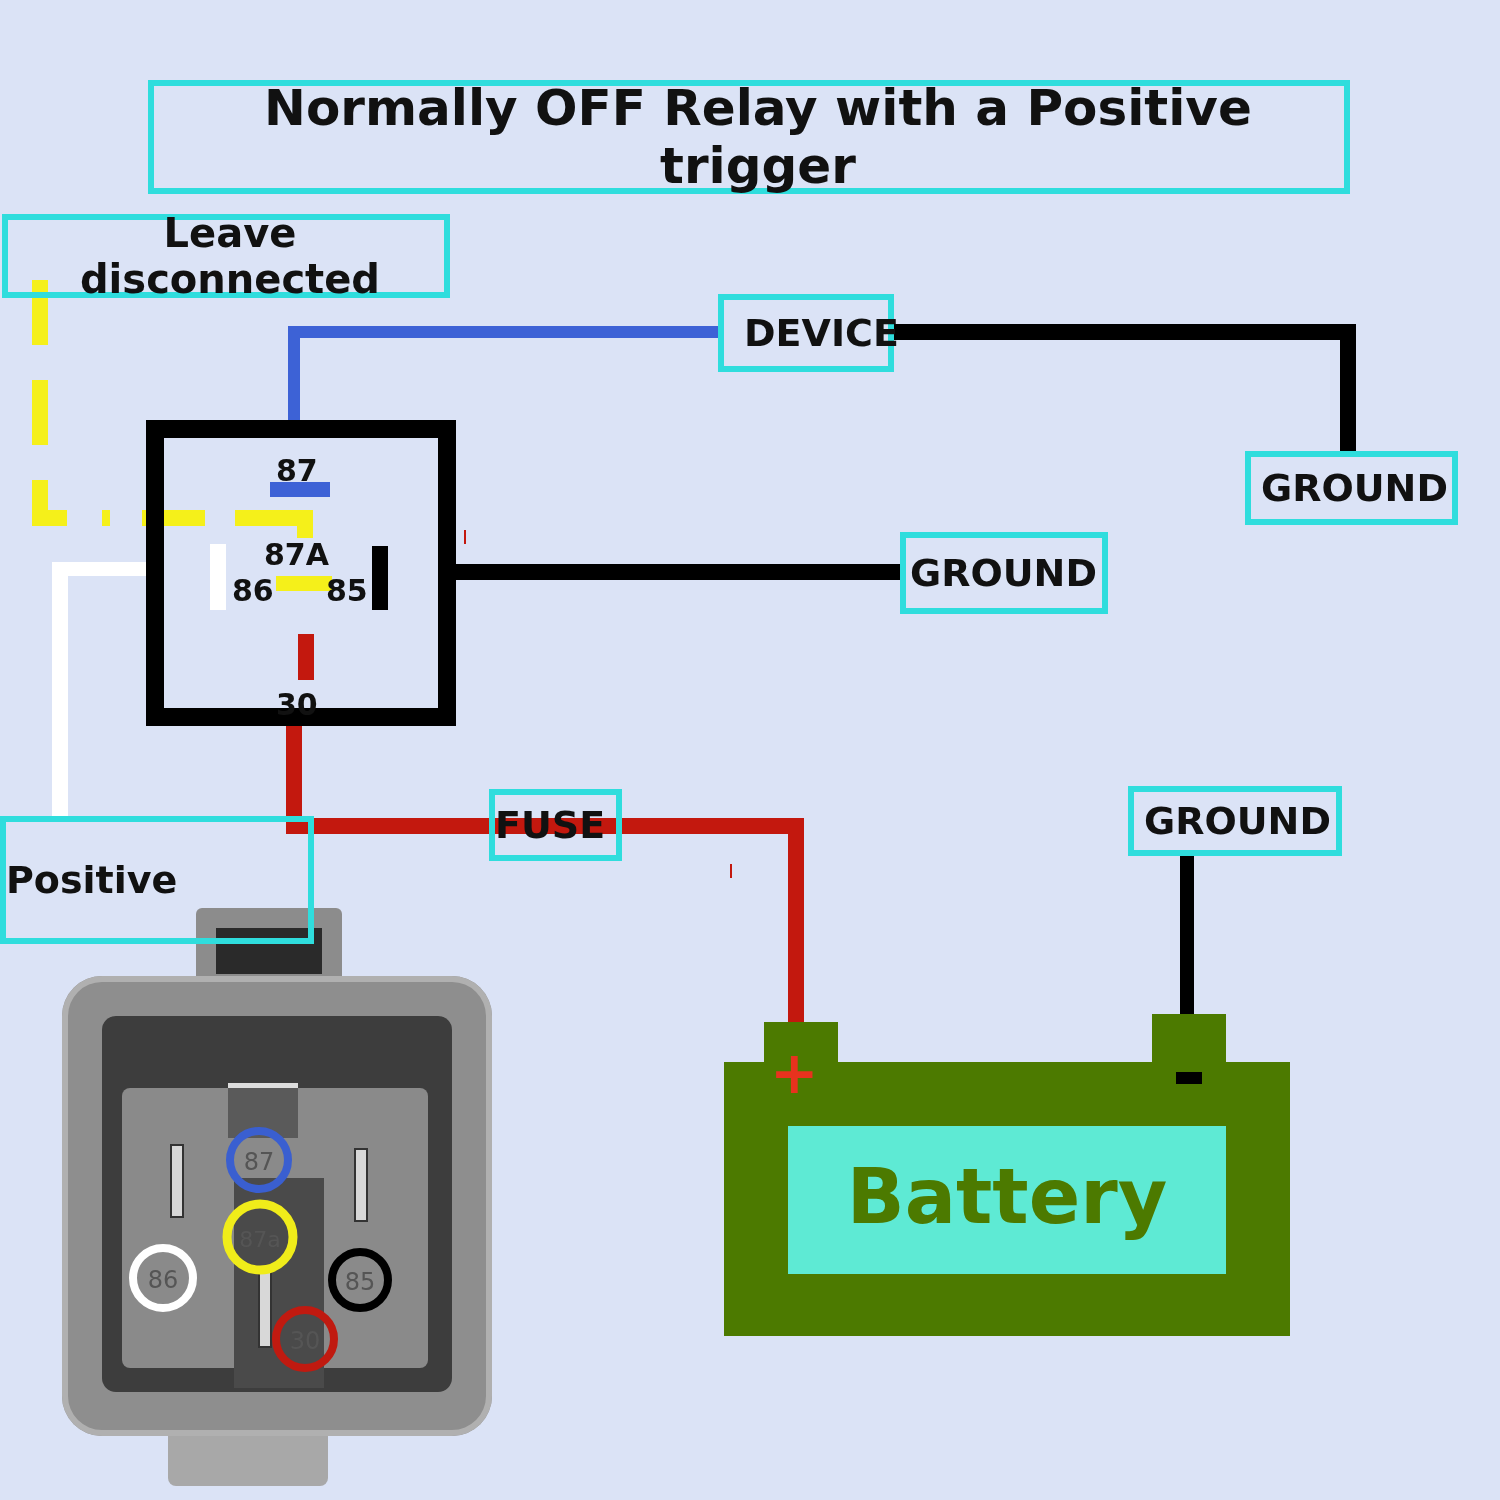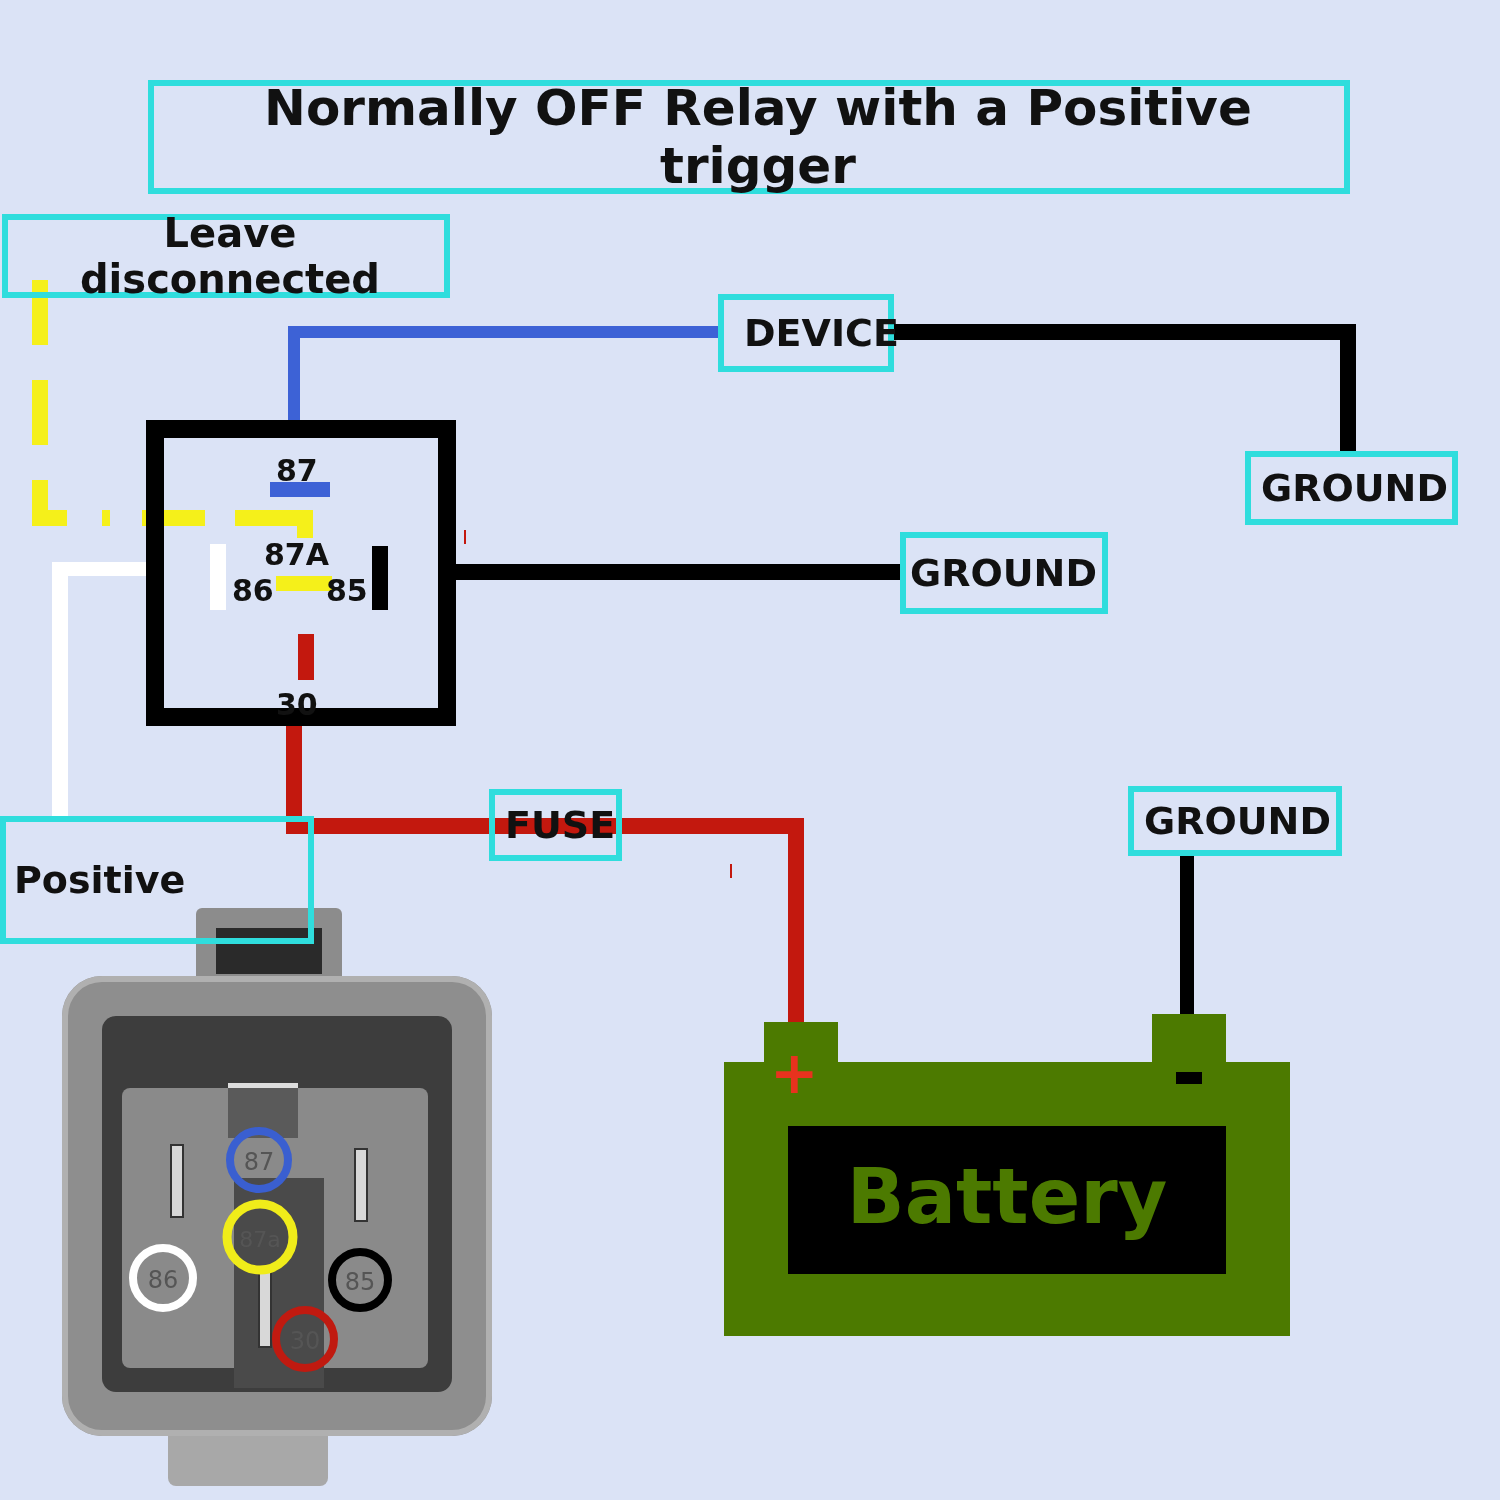--- a/index.html
+++ b/index.html
@@ -64,21 +64,21 @@
 </div>
 
 <div class="label-box" style="left:1245px;top:451px;width:213px;height:74px;padding-left:10px;font-size:38px;">
   <span>GROUND</span>
 </div>
 
 <div class="label-box" style="left:900px;top:532px;width:208px;height:82px;padding-left:4px;font-size:38px;">
   <span>GROUND</span>
 </div>
 
-<div class="label-box" style="left:489px;top:789px;width:133px;height:72px;padding-left:10px;font-size:38px;">
+<div class="label-box" style="left:489px;top:789px;width:133px;height:72px;font-size:38px;">
   <span>FUSE</span>
 </div>
 
 <div class="label-box" style="left:1128px;top:786px;width:214px;height:70px;padding-left:10px;font-size:38px;">
   <span>GROUND</span>
 </div>
 
 <div class="abs" style="left:62px;top:908px;width:430px;height:580px;">
   <div class="abs" style="left:134px;top:0;width:146px;height:90px;background:#8c8c8c;border-radius:6px;"></div>
   <div class="abs" style="left:154px;top:20px;width:106px;height:46px;background:#2a2a2a;"></div>
@@ -109,26 +109,26 @@
       <circle cx="298" cy="372" r="28" fill="none" stroke="#000000" stroke-width="8"></circle>
       <text x="298" y="382" text-anchor="middle" font-size="24" fill="#555" font-family="DejaVu Sans, sans-serif">85</text>
     </g>
     <g>
       <circle cx="243" cy="431" r="29" fill="none" stroke="#c01a10" stroke-width="8"></circle>
       <text x="243" y="441" text-anchor="middle" font-size="24" fill="#555" font-family="DejaVu Sans, sans-serif">30</text>
     </g>
   </svg>
 </div>
 
-<div class="label-box" style="left:0;top:816px;width:314px;height:128px;padding-left:8px;font-size:38px;align-items:flex-start;flex-direction:column;justify-content:center;line-height:1.55;">
+<div class="label-box" style="left:0;top:816px;width:314px;height:128px;padding-left:0;font-size:38px;align-items:flex-start;flex-direction:column;justify-content:center;line-height:1.55;">
   <span>Positive</span>
 </div>
 
 <div class="abs" style="left:722px;top:1012px;width:570px;height:324px;">
   <div class="abs" style="left:42px;top:10px;width:74px;height:60px;background:#4c7a00;"></div>
   <div class="abs" style="left:430px;top:2px;width:74px;height:60px;background:#4c7a00;"></div>
   <div class="abs" style="left:2px;top:50px;width:566px;height:274px;background:#4c7a00;"></div>
-  <div class="abs" style="left:66px;top:114px;width:438px;height:148px;background:#000000;display:flex;align-items:center;justify-content:center;">
+  <div class="abs" style="left:66px;top:114px;width:438px;height:148px;background:#5eead4;display:flex;align-items:center;justify-content:center;">
     <span style="font-weight:bold;font-size:76px;color:#4c7a00;margin-top:-8px;">Battery</span>
   </div>
   <span class="abs" style="left:48px;top:32px;font-size:58px;font-weight:bold;color:#e8321e;line-height:1;">+</span>
   <div class="abs" style="left:454px;top:60px;width:26px;height:12px;background:#000;"></div>
 </div>
 
 </body></html>

